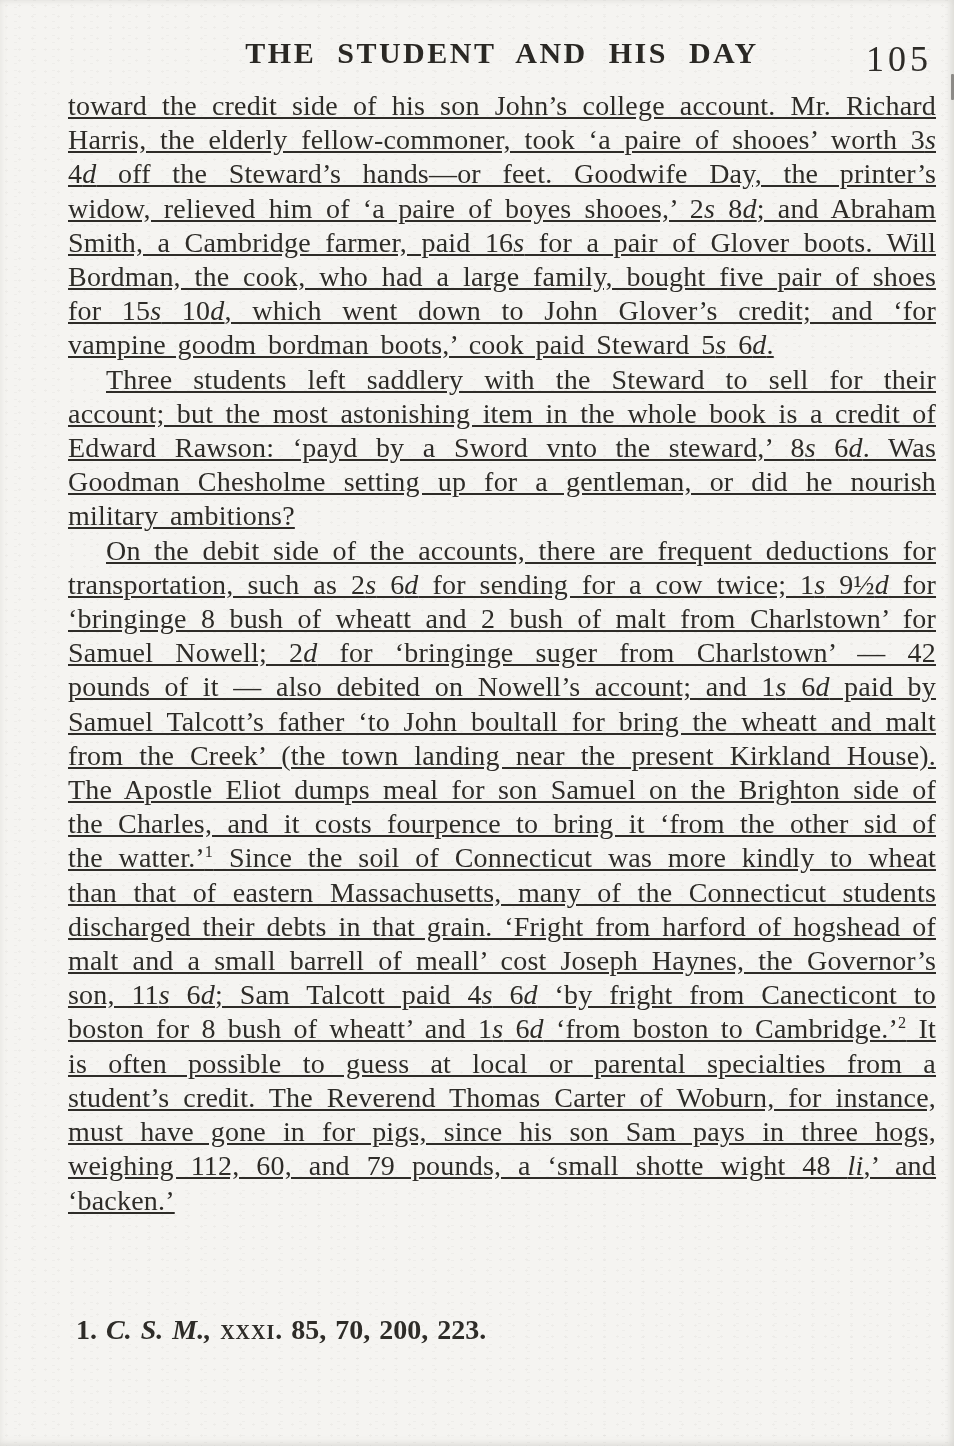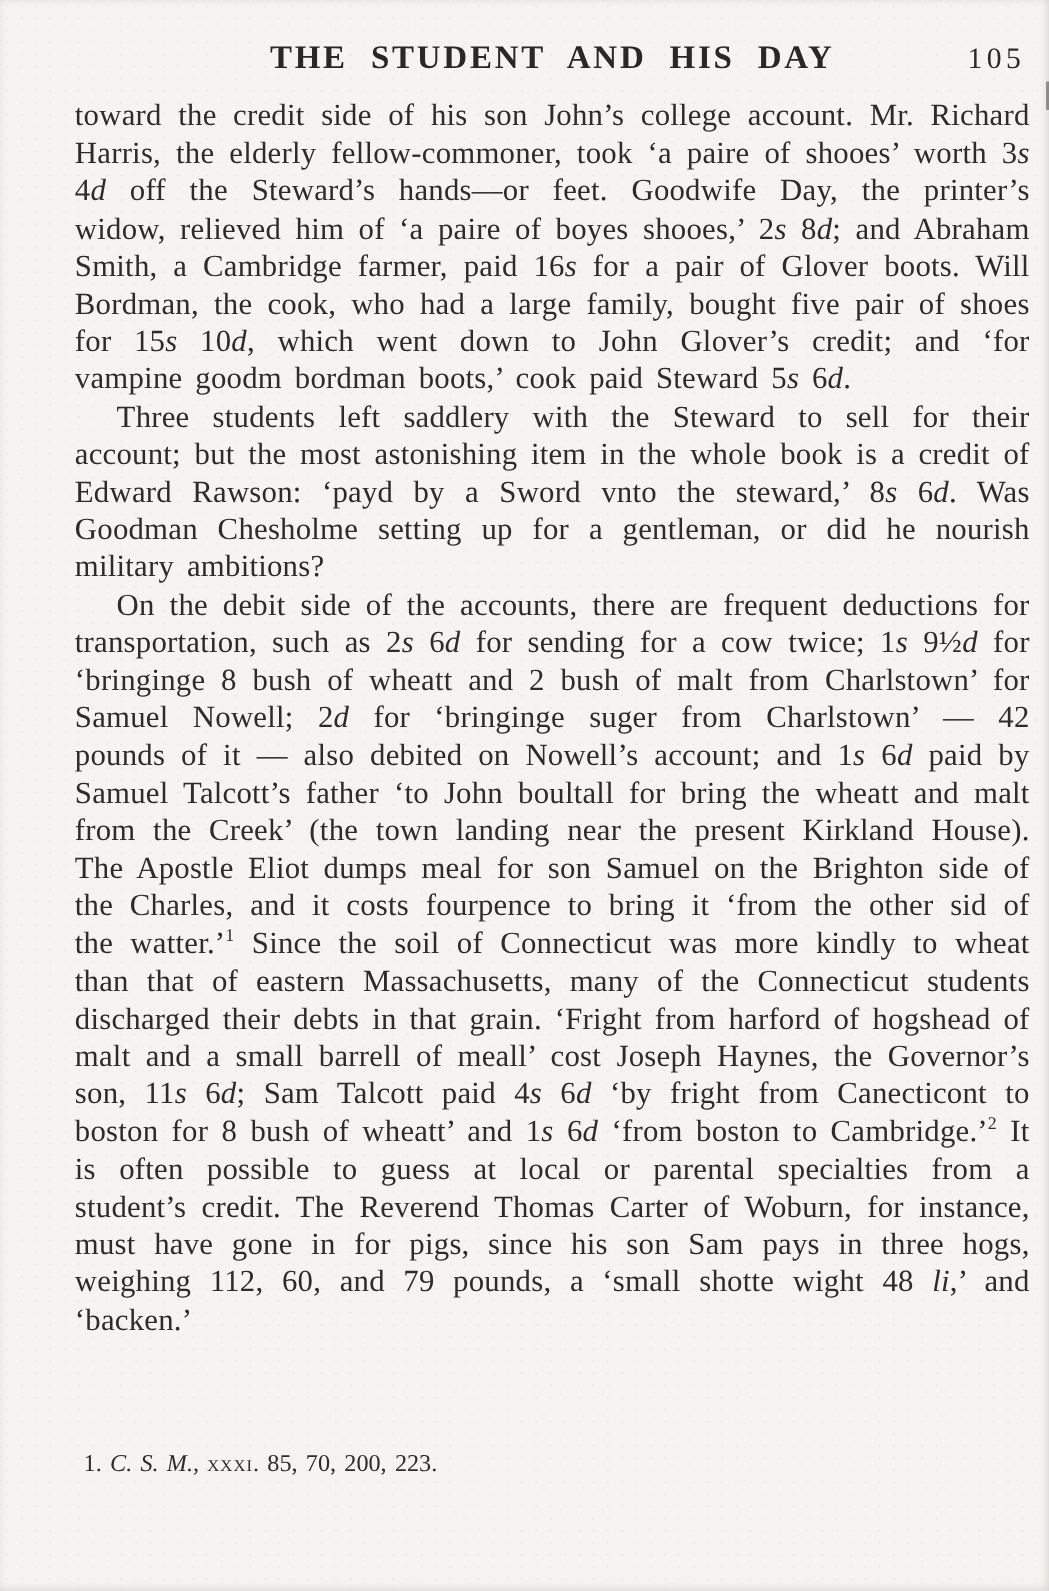--- a/index.html
+++ b/index.html
@@ -20,37 +20,37 @@
   .content{position:absolute;left:44px;top:36px;width:868px;margin-left:24px;}
   .running-head{position:relative;height:46px;}
   .title{
     display:block;text-align:center;
     font-size:30px;font-weight:bold;
     letter-spacing:2.5px;word-spacing:11px;
     color:#2a2824;
   }
   .folio{
     position:absolute;right:4px;top:2px;
-    font-size:27px;letter-spacing:4px;
+    font-size:36px;letter-spacing:4px;
     font-variant-numeric:oldstyle-nums;
     font-feature-settings:"onum";
   }
   .body-text{
     margin-top:7px;
     font-size:28px;line-height:34.2px;
     text-align:justify;
     word-spacing:4.5px;letter-spacing:0.2px;
   }
-  .body-text p{margin:0;}
+  .body-text p{margin:0;text-decoration:underline;}
   .body-text p.indent{text-indent:38px;}
   sup{font-size:58%;line-height:0;vertical-align:super;}
   .footnotes{
     position:absolute;left:44px;top:1316px;width:872px;
-    font-size:22px;line-height:27.5px;
-    text-align:justify;word-spacing:2px;
+    font-size:28px;line-height:27.5px;
+    text-align:justify;word-spacing:2px;font-weight:bold;
   }
   .footnotes p{margin:0;text-indent:32px;}
   .sc{font-variant:small-caps;letter-spacing:1px;}
   .edge-streak{
     position:absolute;right:0;top:74px;width:3px;height:26px;
     background:#43423e;opacity:.55;border-radius:1px;
   }
 </style>
 </head>
 <body>

